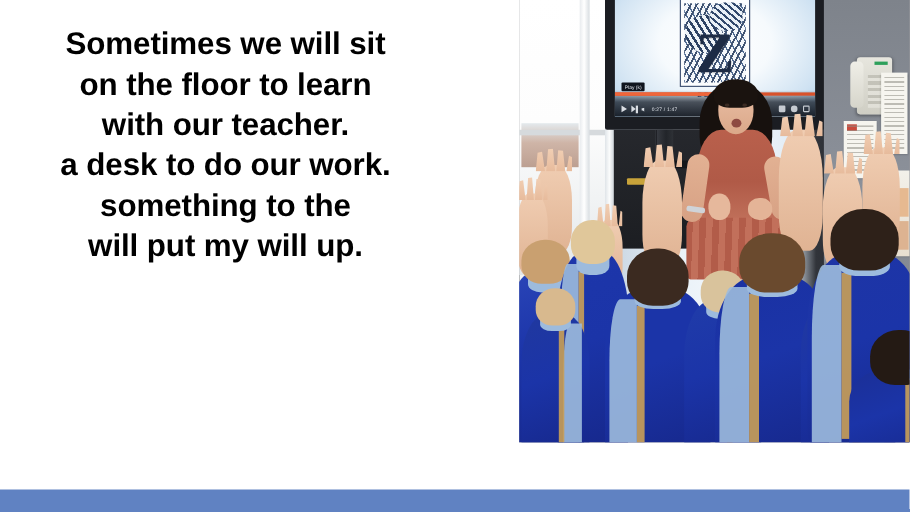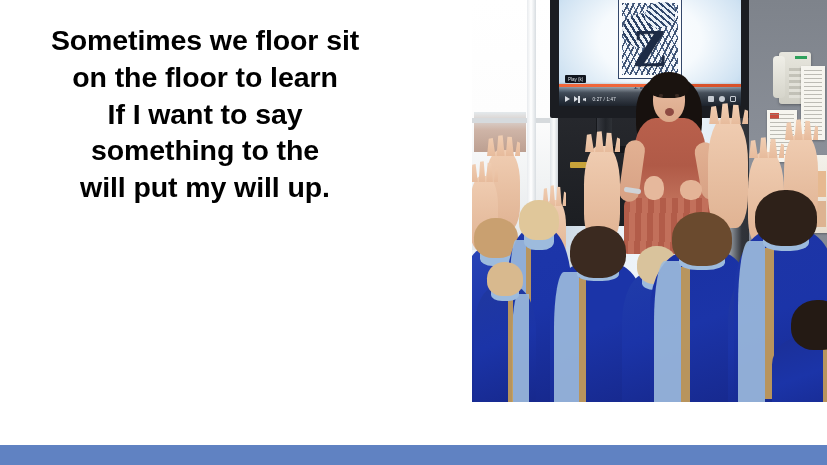--- a/index.html
+++ b/index.html
@@ -363,23 +363,24 @@
     position:absolute; left:0; bottom:0; width:827px; height:20px;
     background:#6082c2;
   }
 </style>
 </head>
 <body>
 
 <div class="slide">
 
   <div class="text-block">
-    <div class="text-line">Sometimes we floor sit</div>
+    <div class="text-line">Sometimes we will sit</div>
     <div class="text-line">on the floor to learn</div>
-    <div class="text-line">If I want to say</div>
+    <div class="text-line">with our teacher.</div>
+    <div class="text-line">a desk to do our work.</div>
     <div class="text-line">something to the</div>
     <div class="text-line">will put my will up.</div>
   </div>
 
   <div class="photo">
 
     <div class="wall"></div>
 
     <div class="window">
       <div class="window-view"></div>

